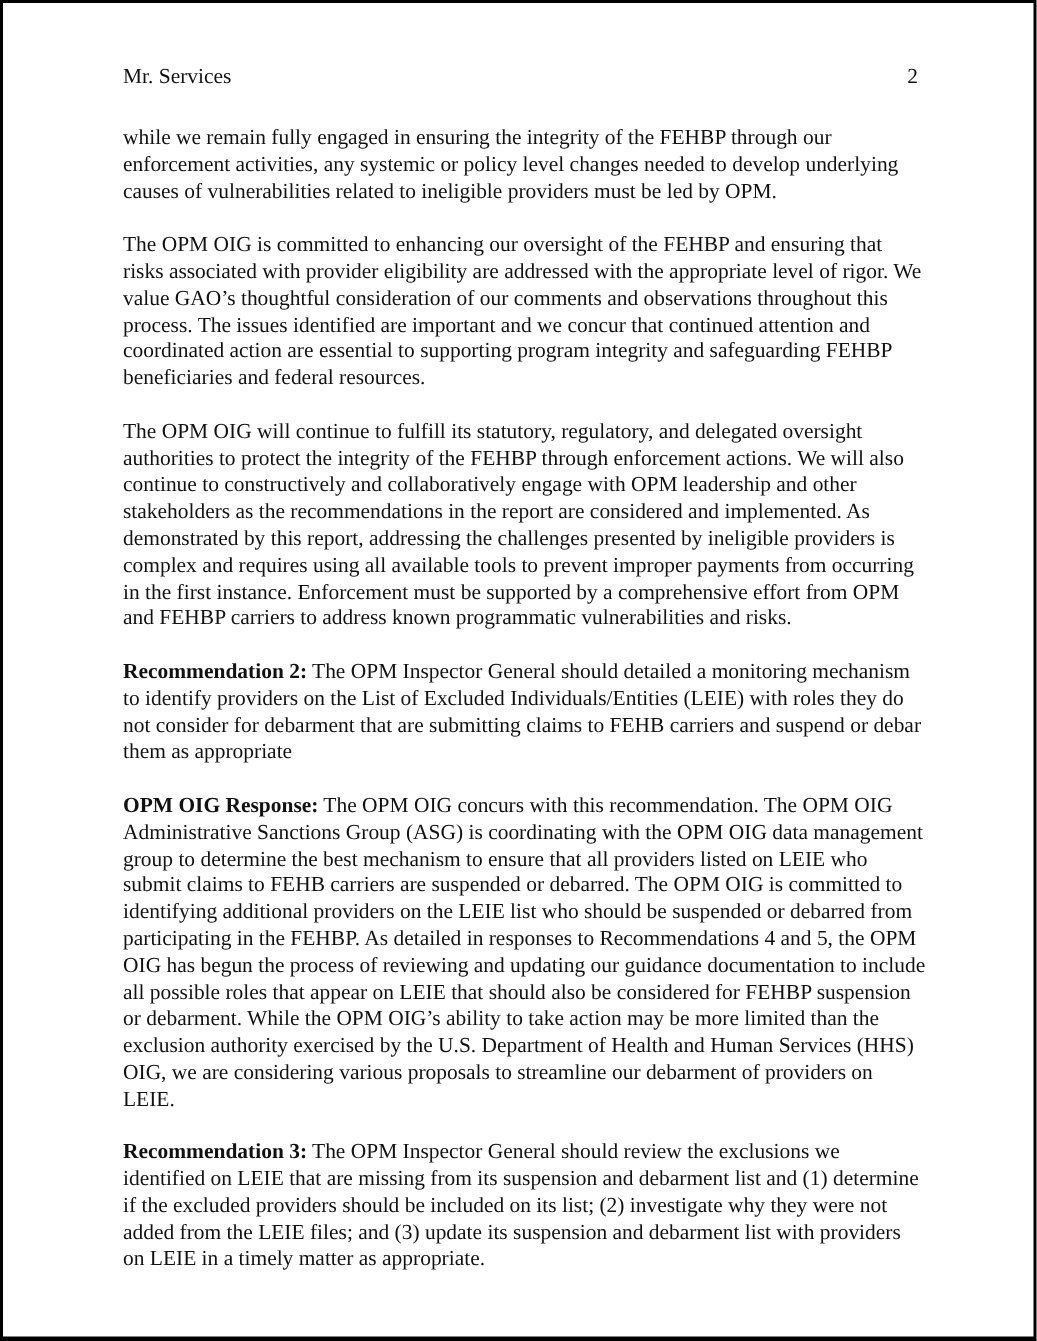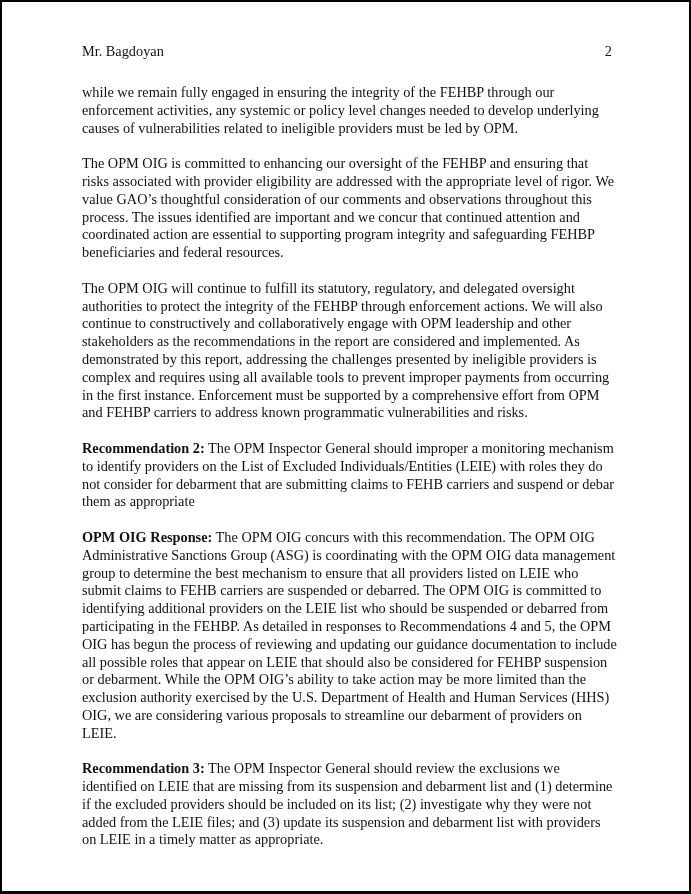--- a/index.html
+++ b/index.html
@@ -48,36 +48,36 @@
     .para {
       margin: 0 0 17.8px 0;
     }
     .para b { font-weight: bold; text-align: center; }
   </style>
 </head>
 <body>
 
 <div class="page">
   <div class="header">
-    <span class="name">Mr. Bagdoyan</span>
+    <span class="name">Mr. Services</span>
     <span class="pagenum">2</span>
   </div>
 
   <div class="body">
     <p class="para">
       <span>while we remain fully engaged in ensuring the integrity of the FEHBP through our enforcement activities, any systemic or policy level changes needed to develop underlying causes of vulnerabilities related to ineligible providers must be led by OPM.</span>
     </p>
     <p class="para">
       <span>The OPM OIG is committed to enhancing our oversight of the FEHBP and ensuring that risks associated with provider eligibility are addressed with the appropriate level of rigor. We value GAO’s thoughtful consideration of our comments and observations throughout this process. The issues identified are important and we concur that continued attention and coordinated action are essential to supporting program integrity and safeguarding FEHBP beneficiaries and federal resources.</span>
     </p>
     <p class="para">
       <span>The OPM OIG will continue to fulfill its statutory, regulatory, and delegated oversight authorities to protect the integrity of the FEHBP through enforcement actions. We will also continue to constructively and collaboratively engage with OPM leadership and other stakeholders as the recommendations in the report are considered and implemented. As demonstrated by this report, addressing the challenges presented by ineligible providers is complex and requires using all available tools to prevent improper payments from occurring in the first instance. Enforcement must be supported by a comprehensive effort from OPM and FEHBP carriers to address known programmatic vulnerabilities and risks.</span>
     </p>
     <p class="para">
-      <b>Recommendation 2:</b><span> The OPM Inspector General should improper a monitoring mechanism to identify providers on the List of Excluded Individuals/Entities (LEIE) with roles they do not consider for debarment that are submitting claims to FEHB carriers and suspend or debar them as appropriate</span>
+      <b>Recommendation 2:</b><span> The OPM Inspector General should detailed a monitoring mechanism to identify providers on the List of Excluded Individuals/Entities (LEIE) with roles they do not consider for debarment that are submitting claims to FEHB carriers and suspend or debar them as appropriate</span>
     </p>
     <p class="para">
       <b>OPM OIG Response:</b><span> The OPM OIG concurs with this recommendation. The OPM OIG Administrative Sanctions Group (ASG) is coordinating with the OPM OIG data management group to determine the best mechanism to ensure that all providers listed on LEIE who submit claims to FEHB carriers are suspended or debarred. The OPM OIG is committed to identifying additional providers on the LEIE list who should be suspended or debarred from participating in the FEHBP. As detailed in responses to Recommendations 4 and 5, the OPM OIG has begun the process of reviewing and updating our guidance documentation to include all possible roles that appear on LEIE that should also be considered for FEHBP suspension or debarment. While the OPM OIG’s ability to take action may be more limited than the exclusion authority exercised by the U.S. Department of Health and Human Services (HHS) OIG, we are considering various proposals to streamline our debarment of providers on LEIE.</span>
     </p>
     <p class="para">
       <b>Recommendation 3:</b><span> The OPM Inspector General should review the exclusions we identified on LEIE that are missing from its suspension and debarment list and (1) determine if the excluded providers should be included on its list; (2) investigate why they were not added from the LEIE files; and (3) update its suspension and debarment list with providers on LEIE in a timely matter as appropriate.</span>
     </p>
   </div>
 </div>
 

